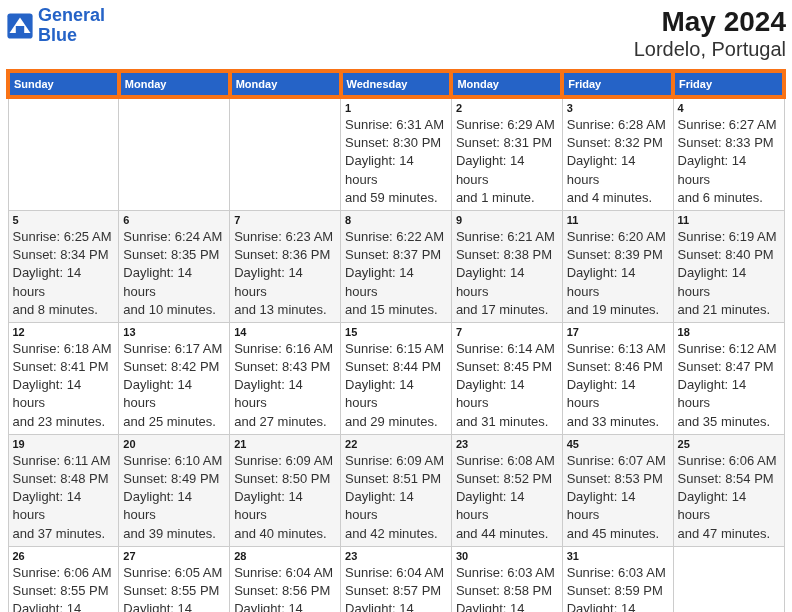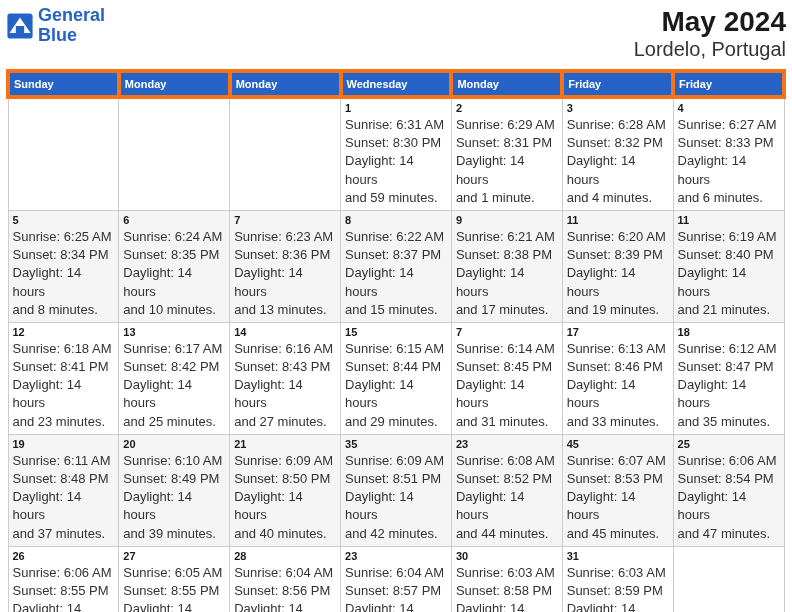--- a/index.html
+++ b/index.html
@@ -217,21 +217,21 @@
           </td>
           <td>
             <span class="day-num">20</span>
             <div class="day-info">Sunrise: 6:10 AM<br>Sunset: 8:49 PM<br>Daylight: 14 hours<br>and 39 minutes.</div>
           </td>
           <td>
             <span class="day-num">21</span>
             <div class="day-info">Sunrise: 6:09 AM<br>Sunset: 8:50 PM<br>Daylight: 14 hours<br>and 40 minutes.</div>
           </td>
           <td>
-            <span class="day-num">35</span>
+            <span class="day-num">22</span>
             <div class="day-info">Sunrise: 6:09 AM<br>Sunset: 8:51 PM<br>Daylight: 14 hours<br>and 42 minutes.</div>
           </td>
           <td>
             <span class="day-num">23</span>
             <div class="day-info">Sunrise: 6:08 AM<br>Sunset: 8:52 PM<br>Daylight: 14 hours<br>and 44 minutes.</div>
           </td>
           <td>
             <span class="day-num">45</span>
             <div class="day-info">Sunrise: 6:07 AM<br>Sunset: 8:53 PM<br>Daylight: 14 hours<br>and 45 minutes.</div>
           </td>

